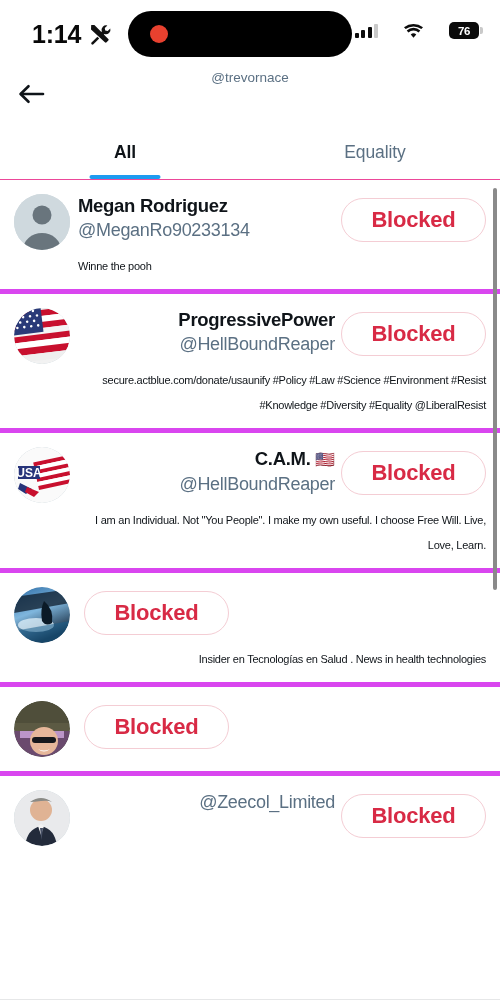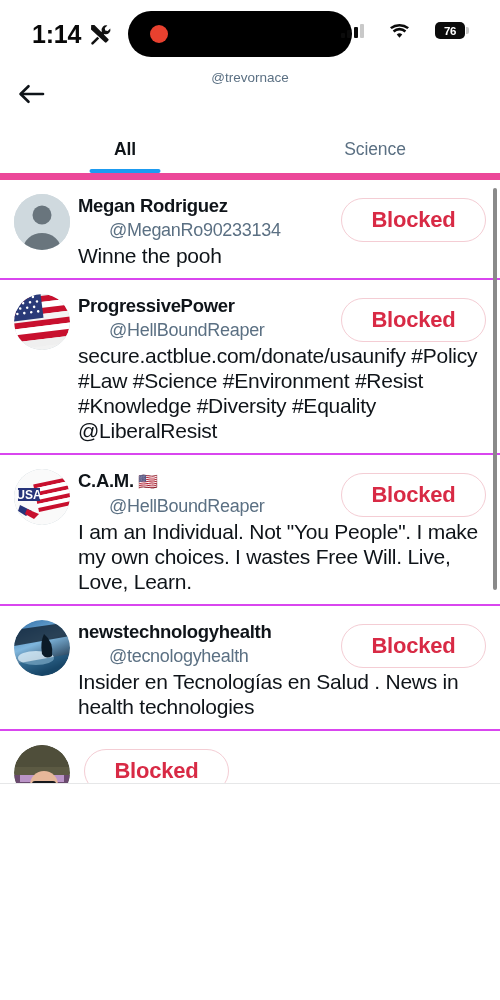--- a/index.html
+++ b/index.html
@@ -3,21 +3,21 @@
 <meta charset="utf-8">
 <style>
   * { margin:0; padding:0; box-sizing:border-box; }
   html,body{
     width:500px; height:1000px;
     background:#ffffff;
     font-family:"Liberation Sans", sans-serif;
     -webkit-font-smoothing:antialiased;
     overflow:hidden;
   }
-  #app{ position:relative; width:500px; height:784px; background:#fff; overflow:hidden; }
+  #app{ position:relative; width:500px; height:1000px; background:#fff; overflow:hidden; }
 
   
   .statusbar{
     position:relative; height:68px; width:100%;
     display:flex; align-items:center; background:#fff;
   }
   .sb-left{
     display:flex; align-items:center; gap:7px;
     margin-left:32px; font-size:25px; font-weight:600; color:#080808;
     letter-spacing:-0.2px;
@@ -26,21 +26,21 @@
   .island{
     position:absolute; left:128px; top:11px;
     width:224px; height:46px; border-radius:24px; background:#000;
     display:flex; align-items:center;
   }
   .island-dot{
     width:18px; height:18px; border-radius:50%;
     background:#e8412f; margin-left:22px;
   }
   .sb-right{
-    position:absolute; right:32px; top:22px;
+    position:absolute; right:18px; top:22px;
     display:flex; align-items:center; gap:25px;
   }
   .bars{ display:flex; align-items:flex-end; gap:2.5px; height:14px; }
   .bars i{ display:block; width:4px; background:#0b0b0b; border-radius:1px; }
   .bars i:nth-child(1){ height:5px; }
   .bars i:nth-child(2){ height:8px; }
   .bars i:nth-child(3){ height:11px; }
   .bars i:nth-child(4){ height:14px; background:#c9c9c9; }
   .wifi{ width:21px; height:16px; display:block; }
   .batt{ position:relative; width:33px; height:17px; display:flex; align-items:center; }
@@ -65,61 +65,60 @@
     cursor:pointer;
   }
   .back-arrow{ width:27px; height:22px; display:block; }
   .htitle-wrap{ text-align:center; padding-top:1px; }
   .htitle{ font-size:22.5px; font-weight:700; color:#0f1419; letter-spacing:-0.35px; line-height:29px; }
   .hsub{ font-size:13.5px; color:#5b7083; line-height:19px; margin-top:-1px;text-align:center; }
 
   
   .tabs{
     display:flex; width:100%; height:55px; background:#fff;
-    border-bottom:7px solid #ec4899;
+    border-bottom:1px solid #ec4899;
   }
   .tab{
     flex:1; position:relative; display:flex; align-items:center; justify-content:center;
     cursor:pointer; font-size:17.5px;
   }
   .tab .tab-label{ color:#5b7083; font-weight:400; letter-spacing:-0.1px; }
   .tab.active .tab-label{ color:#0f1419; font-weight:700; }
   .tab.active::after{
     content:""; position:absolute; bottom:0; left:50%; transform:translateX(-50%);
     width:71px; height:4.5px; border-radius:3px; background:#1d9bf0;
   }
 
   
   .list{ position:relative; width:100%; background:#22c55e; }
   .row{
     position:relative; display:flex; padding:14px 14px 10px 14px;
     background:#fff;
   }
-  .row + .row{ border-top:2px solid #d946ef; }
+  .row + .row{ border-top:5px solid #d946ef;text-align:right; }
   .avatar{
     flex:0 0 auto; width:56px; height:56px; border-radius:50%;
     overflow:hidden; margin-right:8px; background:#cfd9de; position:relative;
   }
   .avatar svg, .avatar .art{ display:block; width:100%; height:100%; }
   .row-body{ flex:1 1 auto; min-width:0; padding-top:0px; }
   .row-head{ display:flex; align-items:flex-start; }
   .names{ flex:1 1 auto; min-width:0; }
   .dname{
     font-size:18.5px; font-weight:700; color:#0f1419;
     line-height:24px; letter-spacing:-0.3px; white-space:nowrap;
   }
   .dname .flag{ font-size:16px; }
   .handle{
     font-size:18px; color:#5b7083; line-height:24px; letter-spacing:-0.3px;
     white-space:nowrap;
-    margin-left:31px;
   }
   .bio{
-    font-size:21px; color:#0f1419; line-height:25px; letter-spacing:-0.25px;
-    margin-top:1px; word-wrap:break-word;
+    font-size:11px; color:#0f1419; line-height:25px; letter-spacing:-0.25px;
+    margin-top:12px; word-wrap:break-word;
   }
   .blocked-btn{
     flex:0 0 auto; margin-left:6px; margin-top:4px;
     width:145px; height:44px; border-radius:23px;
     background:#fff; border:1px solid #f4cdd4;
     display:flex; align-items:center; justify-content:center;
     cursor:pointer;
   }
   .blocked-btn span{
     color:#d82a45; font-size:22px; font-weight:700; letter-spacing:-0.2px;
@@ -190,21 +189,21 @@
     <div class="htitle-wrap">
       <div class="hsub">@trevornace</div>
     </div>
   </div>
 
   <div class="tabs">
     <div class="tab active">
       <span class="tab-label">All</span>
     </div>
     <div class="tab">
-      <span class="tab-label">Science</span>
+      <span class="tab-label">Equality</span>
     </div>
   </div>
 
   <div class="list">
 
     <div class="row">
       <div class="avatar">
         <svg viewBox="0 0 56 56">
           <rect width="56" height="56" fill="#cfd9de"></rect>
           <circle cx="28" cy="21" r="9.5" fill="#69757d"></circle>
@@ -311,21 +310,21 @@
             <div class="dname">
               <span>C.A.M.</span>
               <span class="flag">🇺🇸</span>
             </div>
             <div class="handle">@HellBoundReaper</div>
           </div>
           <div class="blocked-btn">
             <span>Blocked</span>
           </div>
         </div>
-        <div class="bio">I am an Individual. Not "You People". I make my own choices. I wastes Free Will. Live, Love, Learn.</div>
+        <div class="bio">I am an Individual. Not "You People". I make my own useful. I choose Free Will. Live, Love, Learn.</div>
       </div>
     </div>
 
     <div class="row">
       <div class="avatar">
         <svg viewBox="0 0 56 56">
           <defs>
             <clipPath id="c4">
                 <circle cx="28" cy="28" r="28"></circle>
               </clipPath>
@@ -339,24 +338,20 @@
             <rect width="56" height="56" fill="url(#g4)"></rect>
             <path d="M0 10 L56 2 L56 16 L0 26 Z" fill="#0d1b2a" opacity="0.75"></path>
             <ellipse cx="22" cy="38" rx="18" ry="7" fill="#d9ecf7" opacity="0.8"></ellipse>
             <path d="M30 14 q10 8 8 22 q-6 4 -10 -2 q-2 -12 2 -20 Z" fill="#0b1a27"></path>
             <path d="M0 44 L56 34 L56 56 L0 56 Z" fill="#1a5e8c" opacity="0.55"></path>
           </g>
         </svg>
       </div>
       <div class="row-body">
         <div class="row-head">
-          <div class="names">
-            <div class="dname">newstechnologyhealth</div>
-            <div class="handle">@tecnologyhealth</div>
-          </div>
           <div class="blocked-btn">
             <span>Blocked</span>
           </div>
         </div>
         <div class="bio">Insider en Tecnologías en Salud . News in health technologies</div>
       </div>
     </div>
 
     <div class="row">
       <div class="avatar">

